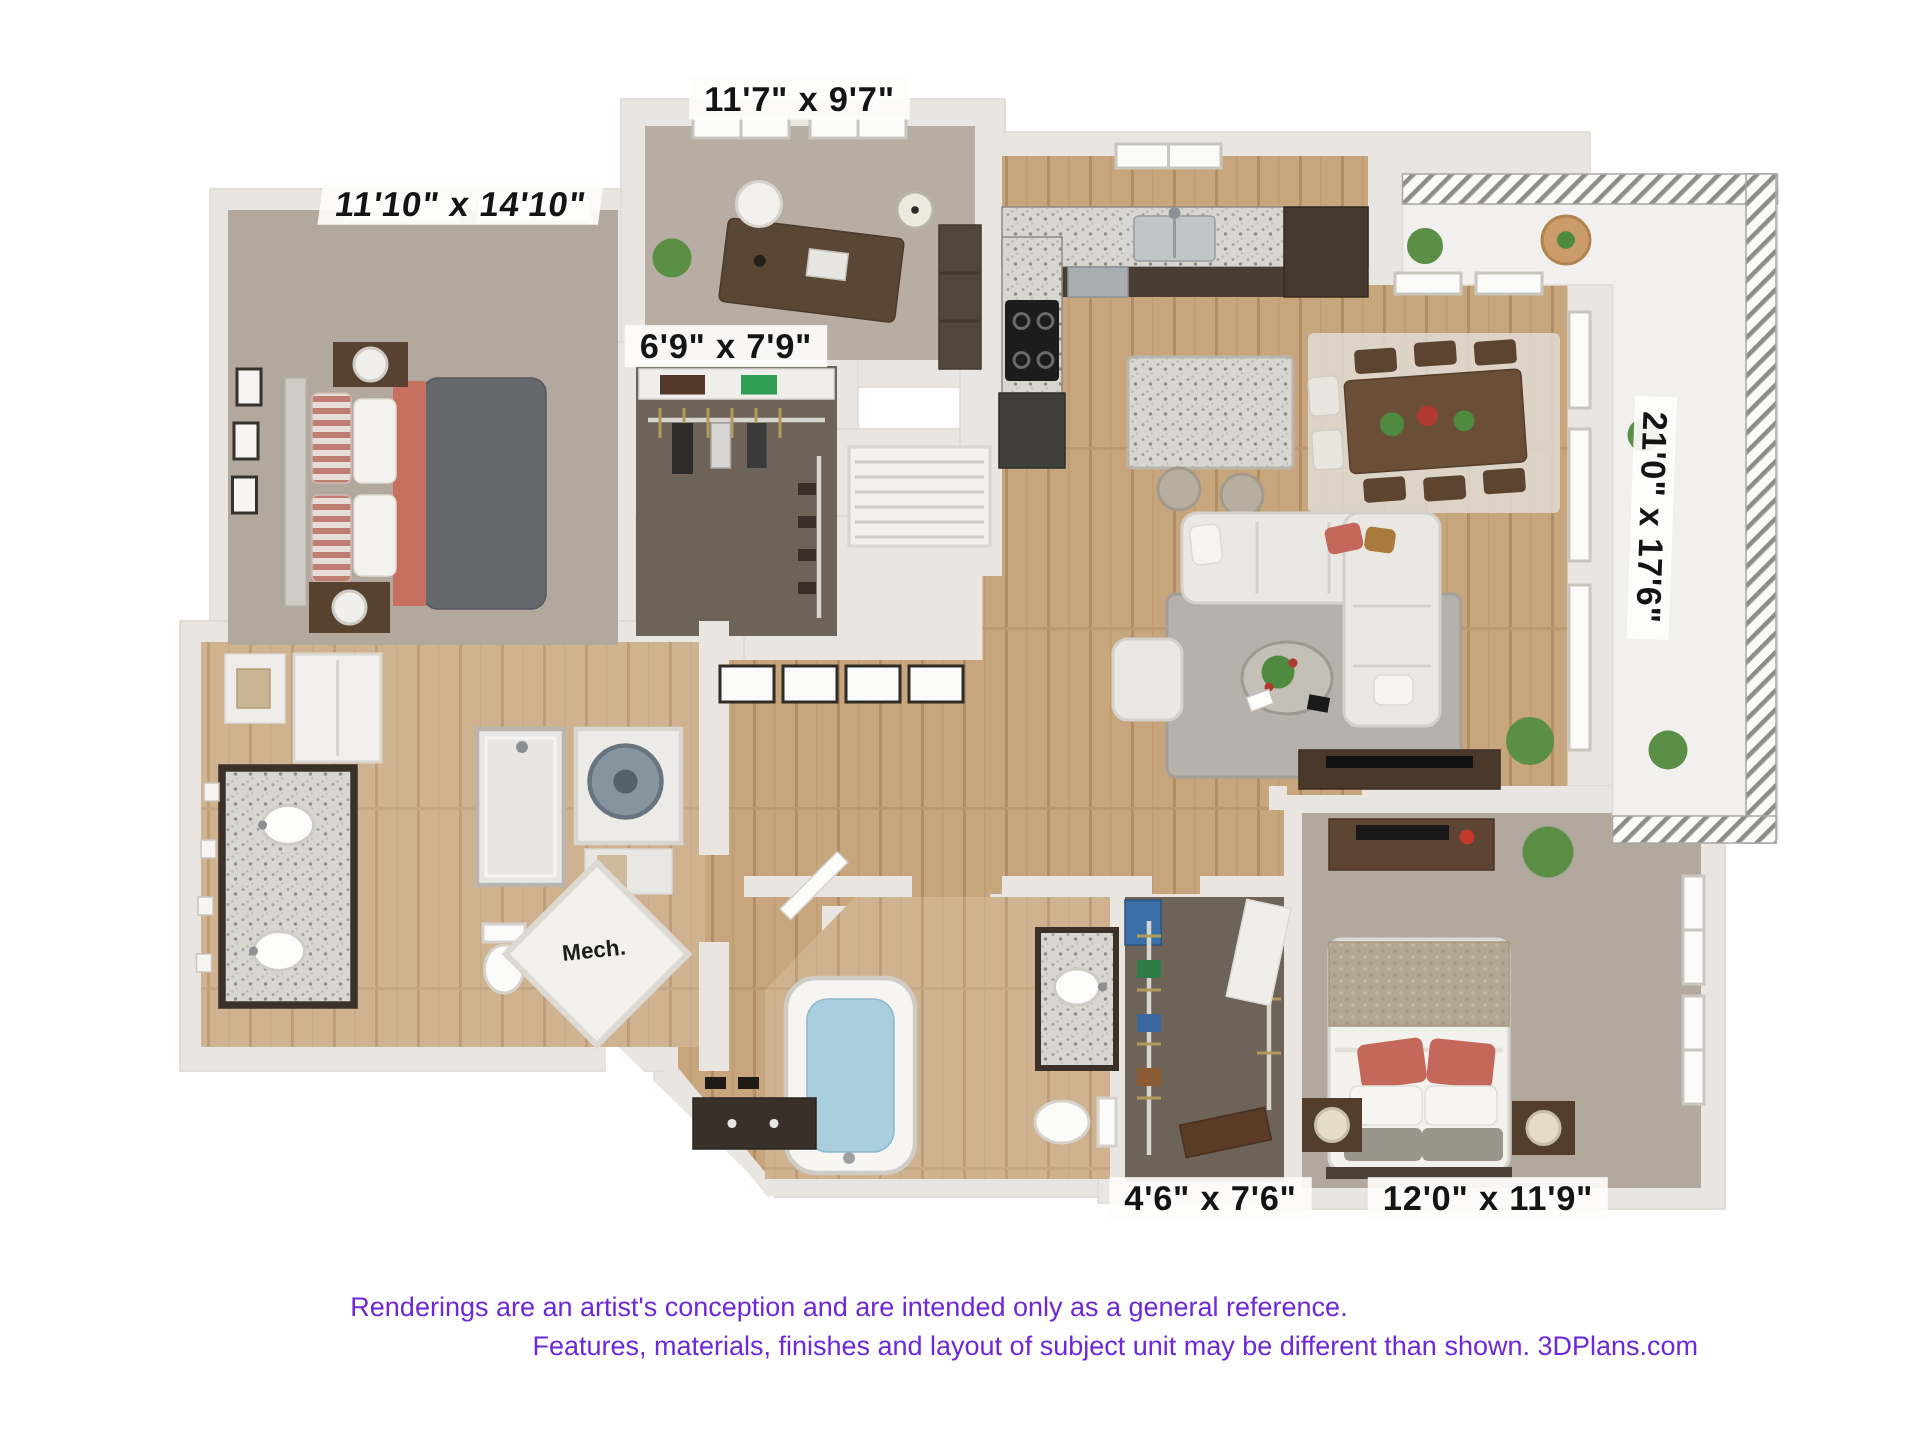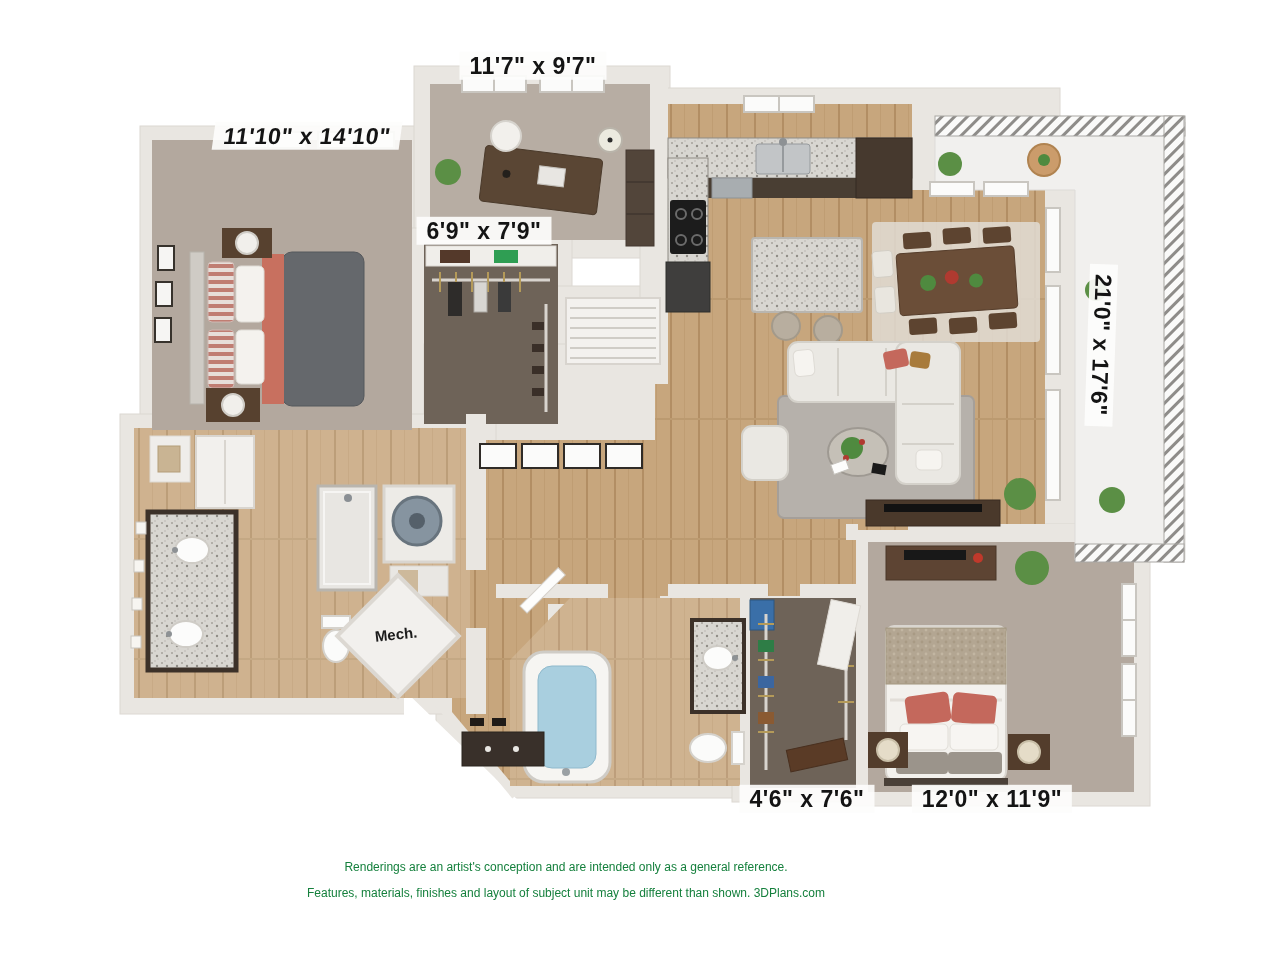--- a/index.html
+++ b/index.html
@@ -6,22 +6,22 @@
   .stage{position:relative;width:1280px;height:960px;background:#ffffff;overflow:hidden;
          font-family:"Liberation Sans",sans-serif;}
   .plan-svg{position:absolute;left:0;top:0;}
   .dim-label{position:absolute;transform:translate(-50%,-50%);background:rgba(253,253,252,0.92);
      color:#141414;font-size:23px;font-weight:700;padding:1px 10px;white-space:nowrap;
      letter-spacing:0.5px;line-height:1.15;}
   .dim-label.italic{transform:translate(-50%,-50%) skewX(-8deg);}
   .dim-label.vertical{transform:translate(-50%,-50%) rotate(92deg);}
   .mech-label{position:absolute;transform:translate(-50%,-50%) rotate(-6deg);color:#1c1c1c;
      font-size:15px;font-weight:600;background:transparent;}
-  .footer{position:absolute;left:0;width:1132px;text-align:center;color:#15803d;
-     font-size:12px;line-height:1.5;}
+  .footer{position:absolute;left:0;width:1132px;text-align:center;color:#6d28d9;
+     font-size:18px;line-height:1.5;}
 </style>
 </head>
 <body>
 
 <div class="stage">
 <svg class="plan-svg" width="1280" height="960" viewBox="0 0 1280 960">
   <defs>
     <pattern id="granite" width="10" height="10" patternUnits="userSpaceOnUse">
       <rect width="10" height="10" fill="#d8d6d1"></rect>
       <circle cx="2" cy="3" r="1" fill="#a5a29c"></circle>
@@ -388,14 +388,14 @@
 
 <div class="dim-label" style="left:533px;top:66px;">11'7" x 9'7"</div>
 <div class="dim-label italic" style="left:307px;top:136px;">11'10" x 14'10"</div>
 <div class="dim-label" style="left:484px;top:231px;">6'9" x 7'9"</div>
 <div class="dim-label vertical" style="left:1101px;top:345px;">21'0" x 17'6"</div>
 <div class="mech-label" style="left:396px;top:634px;">Mech.</div>
 <div class="dim-label" style="left:807px;top:799px;">4'6" x 7'6"</div>
 <div class="dim-label" style="left:992px;top:799px;">12'0" x 11'9"</div>
 
 <div class="footer" style="top:858px;">Renderings are an artist's conception and are intended only as a general reference.</div>
-<div class="footer" style="top:884px;">Features, materials, finishes and layout of subject unit may be different than shown. 3DPlans.com</div>
+<div class="footer" style="top:884px;text-align:right;">Features, materials, finishes and layout of subject unit may be different than shown. 3DPlans.com</div>
 </div>
 
 </body></html>

